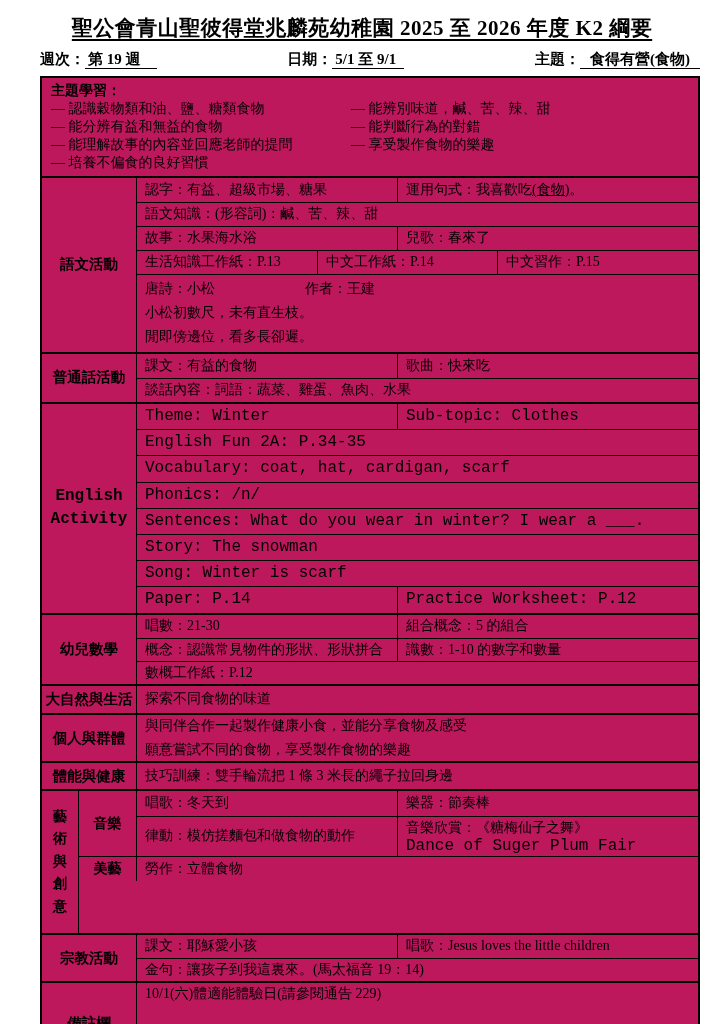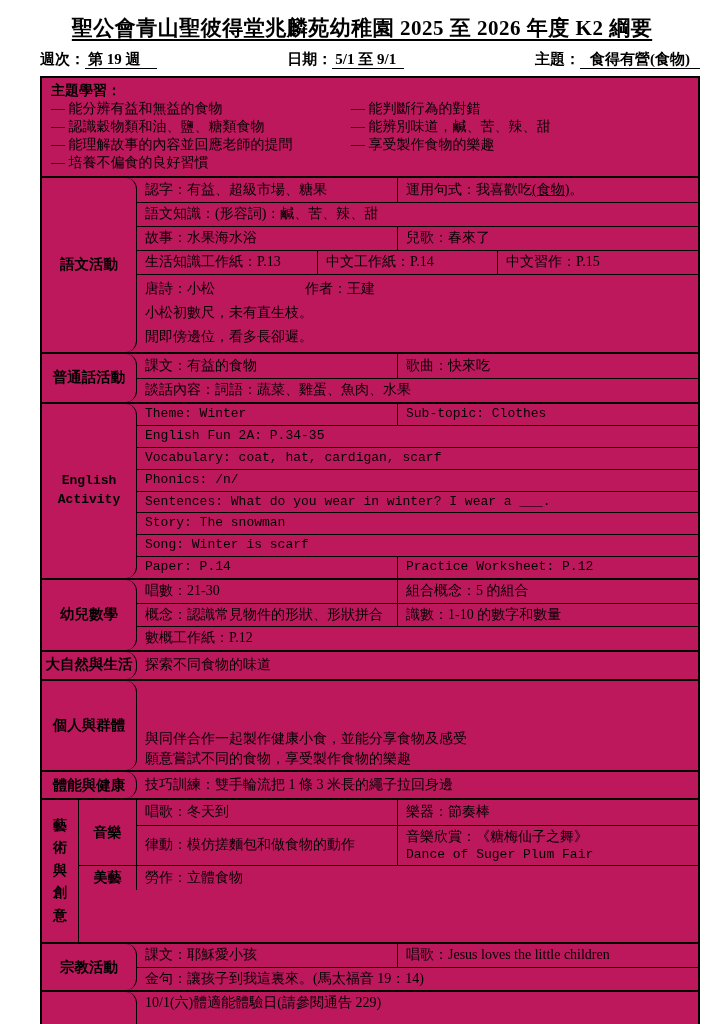--- a/index.html
+++ b/index.html
@@ -25,21 +25,20 @@
   .uval.topic { padding:0 10px 1px 10px; }
 
   .tbl { margin-left:40px; width:660px; border:2px solid #000; background:#be185d; }
   .sec { display:flex; }
   .tbl > .sec + .sec { border-top:2px solid #000; }
   .sec-label {
     width:95px; flex:0 0 95px; border-right:1px solid #000;
     display:flex; align-items:center; justify-content:center;
     text-align:center; font-weight:bold; font-size:14.5px; padding:2px;
     line-height:1.45;
-    border-radius:11px;
   }
   .sec-body { flex:1; display:flex; flex-direction:column; min-width:0; }
   .row { display:flex; }
   .sec-body > .row + .row { border-top:1px solid #000; }
   .cell {
     display:flex; align-items:center; padding:1px 8px; line-height:1.45;
     min-width:0;
   }
   .row > .cell + .cell { border-left:1px solid #000; }
   .grow { flex:1; }
@@ -61,21 +60,21 @@
   
   .theme-cell { flex:1; padding:3px 9px 4px 9px; }
   .theme-heading { font-weight:bold; line-height:19px; }
   .theme-line { display:flex; line-height:18px; }
   .theme-line .tl { width:300px; flex:0 0 300px; }
 
   
   .poem { line-height:24px; padding:2px 8px 3px 8px; }
   .poem-head span:first-child { display:inline-block; width:160px; }
 
-  .latin { font-family:"Liberation Mono","DejaVu Sans Mono",monospace; font-size:13px; }
+  .latin { font-family:"Liberation Mono","DejaVu Sans Mono",monospace; font-size:16px; }
 
   
   .arts-outer {
     width:37px; flex:0 0 37px; border-right:1px solid #000;
     display:flex; align-items:center; justify-content:center;
     font-weight:bold; text-align:center; word-break:break-all;
     line-height:1.6; padding:15px 11px;
   }
   .arts-main { flex:1; display:flex; flex-direction:column; min-width:0; }
   .arts-block { display:flex; }
@@ -99,26 +98,26 @@
     <div class="meta-item"><span>日期：</span><span class="uval date">5/1 至 9/1</span></div>
     <div class="meta-item"><span>主題：</span><span class="uval topic">食得有營(食物)</span></div>
   </div>
 
   <div class="tbl">
 
     <div class="sec">
       <div class="theme-cell">
         <div class="theme-heading">主題學習：</div>
         <div class="theme-line">
+            <span class="tl">— 認識穀物類和油、鹽、糖類食物</span>
+            <span>— 能辨別味道，鹹、苦、辣、甜</span>
+          </div>
+        <div class="theme-line">
             <span class="tl">— 能分辨有益和無益的食物</span>
             <span>— 能判斷行為的對錯</span>
-          </div>
-        <div class="theme-line">
-            <span class="tl">— 認識穀物類和油、鹽、糖類食物</span>
-            <span>— 能辨別味道，鹹、苦、辣、甜</span>
           </div>
         <div class="theme-line">
             <span class="tl">— 能理解故事的內容並回應老師的提問</span>
             <span>— 享受製作食物的樂趣</span>
           </div>
         <div class="theme-line">
             <span class="tl">— 培養不偏食的良好習慣</span>
             <span></span>
           </div>
       </div>
@@ -230,21 +229,21 @@
         <div class="row rh27">
           <div class="cell grow">探索不同食物的味道</div>
         </div>
       </div>
     </div>
 
     <div class="sec">
       <div class="sec-label">個人與群體</div>
       <div class="sec-body">
         <div class="row rh46">
-          <div class="cell grow col" style="justify-content:space-between;margin-top:47px;">
+          <div class="cell grow col" style="justify-content:space-between;">
             <div>與同伴合作一起製作健康小食，並能分享食物及感受</div>
             <div>願意嘗試不同的食物，享受製作食物的樂趣</div>
           </div>
         </div>
       </div>
     </div>
 
     <div class="sec">
       <div class="sec-label">體能與健康</div>
       <div class="sec-body">

